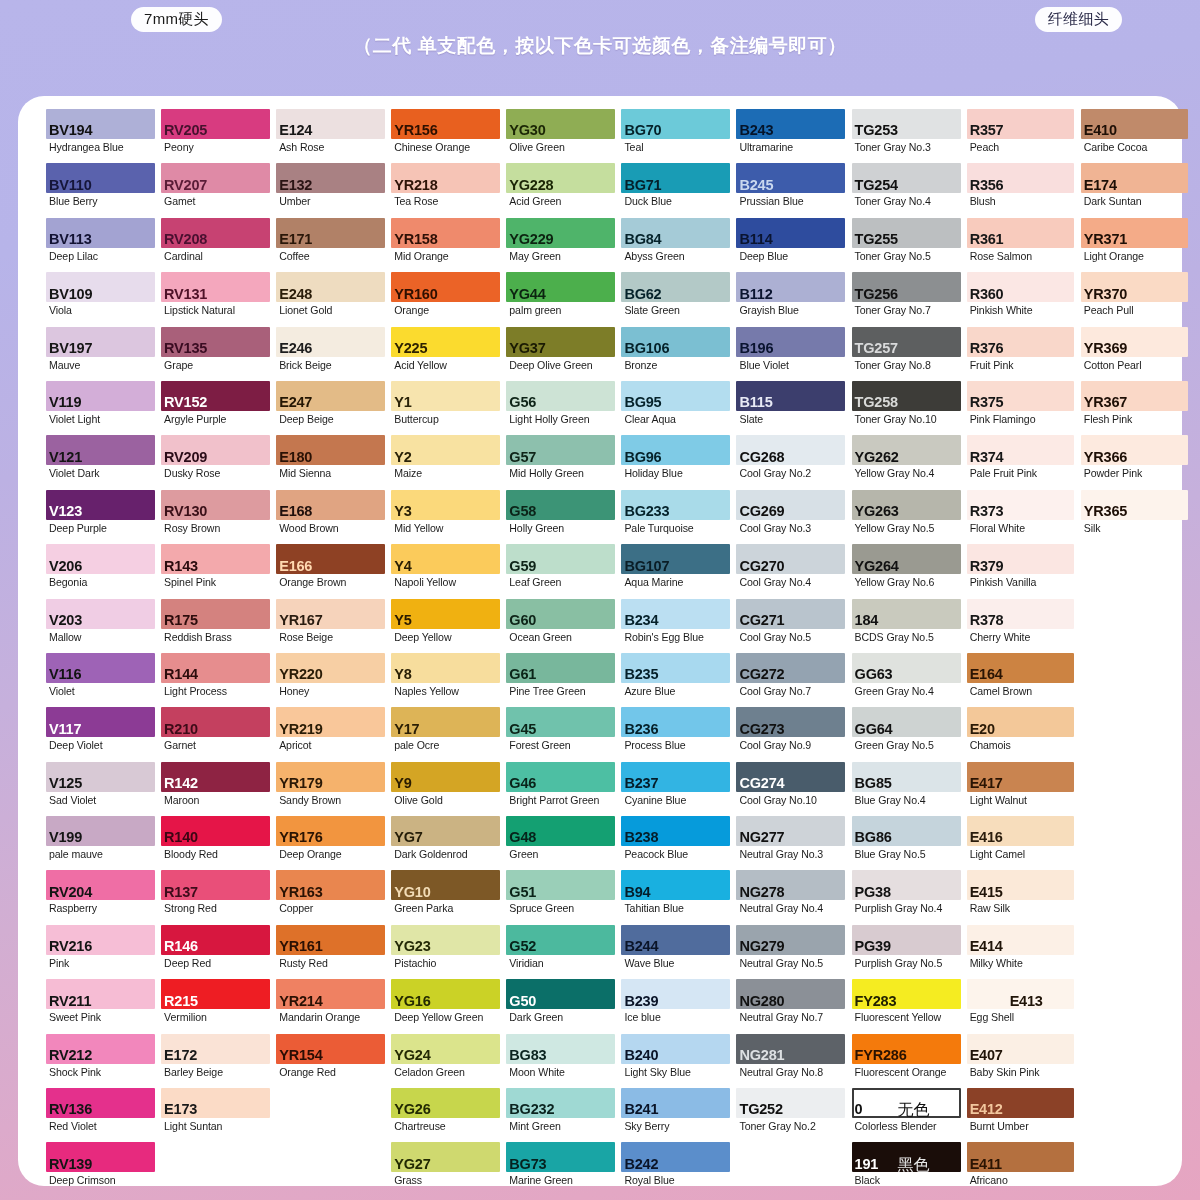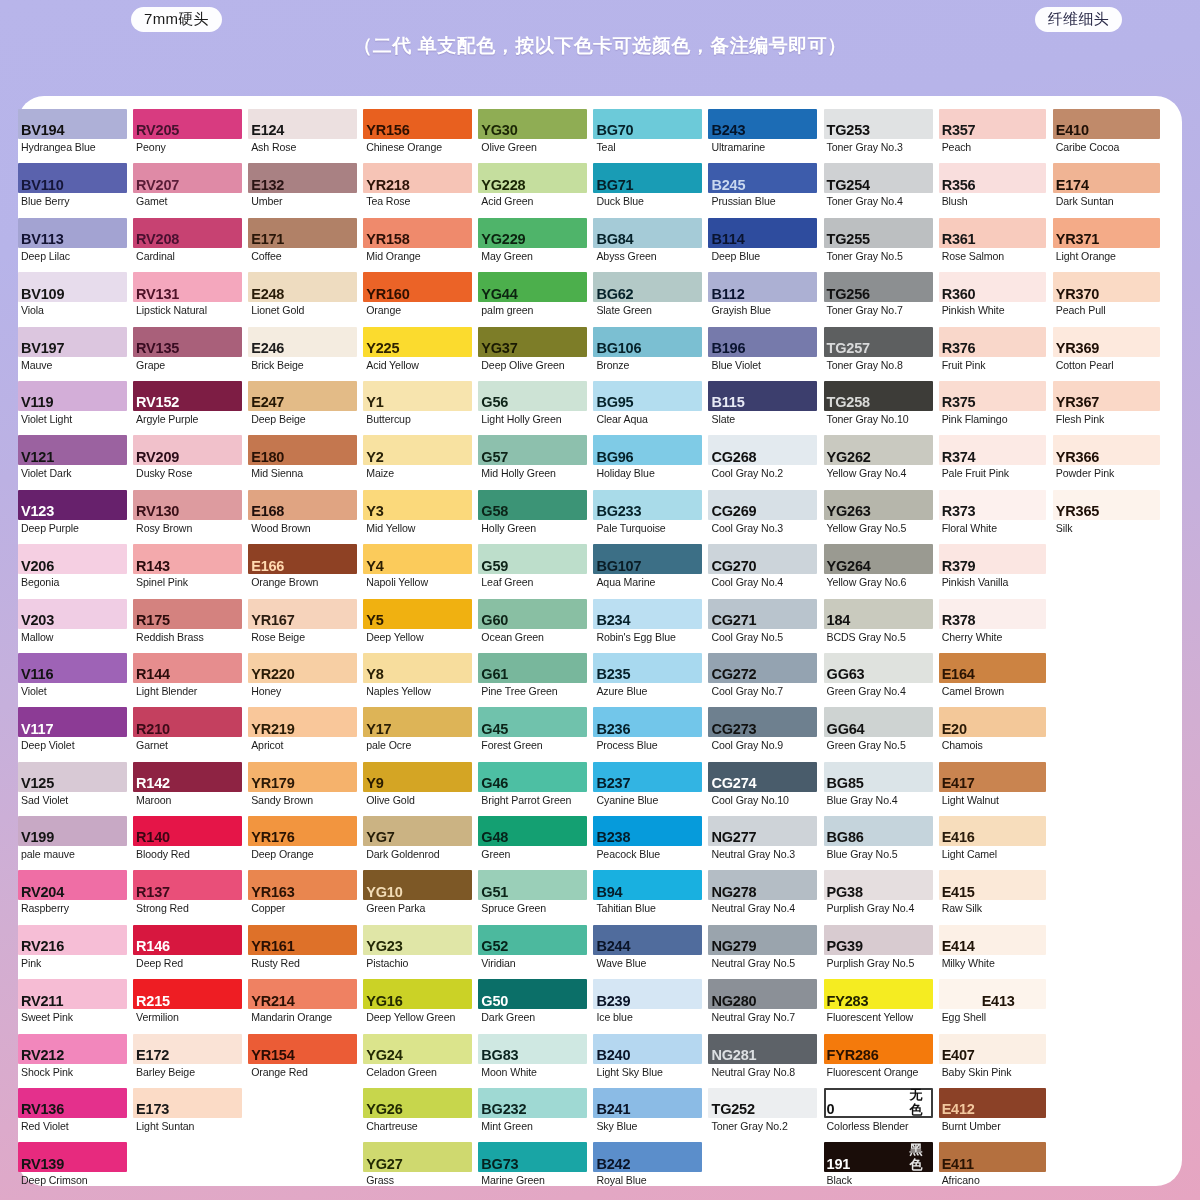--- a/index.html
+++ b/index.html
@@ -54,21 +54,21 @@
     left: 18px;
     top: 96px;
     width: 1164px;
     height: 1090px;
     background: #ffffff;
     border-radius: 26px;
   }
 
   #grid {
     position: absolute;
-    left: 0;
+    left: 28px;
     top: 12px;
     width: 1140px;
     display: flex;
     gap: 9px;
   }
   .col {
     display: flex;
     flex-direction: column;
   }
   .col.wide  { width: 115px; }
@@ -96,25 +96,24 @@
     font-weight: bold;
     line-height: 15px;
     letter-spacing: -.2px;
     white-space: nowrap;
     z-index: 2;
   }
   .zh {
     position: absolute;
     left: 46px;
     bottom: 24px;
-    font-size: 13px;
-    font-weight: 700;
+    font-size: 16px;
+    font-weight: 400;
     line-height: 15px;
     z-index: 2;
-    margin-left: 40px;
   }
   .name {
     position: absolute;
     left: 3px;
     top: 33px;
     font-size: 10.6px;
     line-height: 13px;
     color: #1c1c1c;
     white-space: nowrap;
     letter-spacing: -.1px;
@@ -278,21 +277,21 @@
           <div class="name">Spinel Pink</div>
         </div>
         <div class="cell">
           <div class="swatch" style="background: rgb(212, 130, 127);"></div>
           <div class="code" style="color: rgb(44, 12, 12);">R175</div>
           <div class="name">Reddish Brass</div>
         </div>
         <div class="cell">
           <div class="swatch" style="background: rgb(230, 141, 142);"></div>
           <div class="code" style="color: rgb(44, 12, 12);">R144</div>
-          <div class="name">Light Blender</div>
+          <div class="name">Light Process</div>
         </div>
         <div class="cell">
           <div class="swatch" style="background: rgb(196, 64, 95);"></div>
           <div class="code" style="color: rgb(61, 11, 24);">R210</div>
           <div class="name">Garnet</div>
         </div>
         <div class="cell">
           <div class="swatch" style="background: rgb(142, 35, 67);"></div>
           <div class="code" style="color: rgb(255, 255, 255);">R142</div>
           <div class="name">Maroon</div>
@@ -711,21 +710,21 @@
           <div class="name">Ice blue</div>
         </div>
         <div class="cell">
           <div class="swatch" style="background: rgb(181, 215, 240);"></div>
           <div class="code" style="color: rgb(10, 20, 40);">B240</div>
           <div class="name">Light Sky Blue</div>
         </div>
         <div class="cell">
           <div class="swatch" style="background: rgb(139, 187, 229);"></div>
           <div class="code" style="color: rgb(10, 20, 40);">B241</div>
-          <div class="name">Sky Blue</div>
+          <div class="name">Sky Berry</div>
         </div>
         <div class="cell">
           <div class="swatch" style="background: rgb(91, 142, 203);"></div>
           <div class="code" style="color: rgb(10, 20, 40);">B242</div>
           <div class="name">Royal Blue</div>
         </div>
       </div>
       <div class="col wide">
         <div class="cell">
           <div class="swatch" style="background: rgb(28, 108, 181);"></div>

